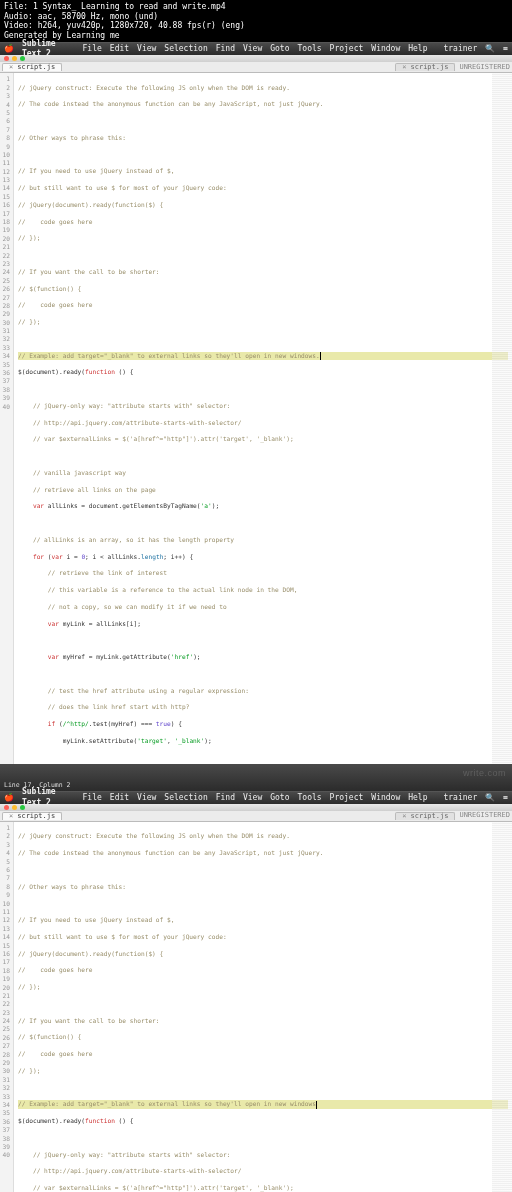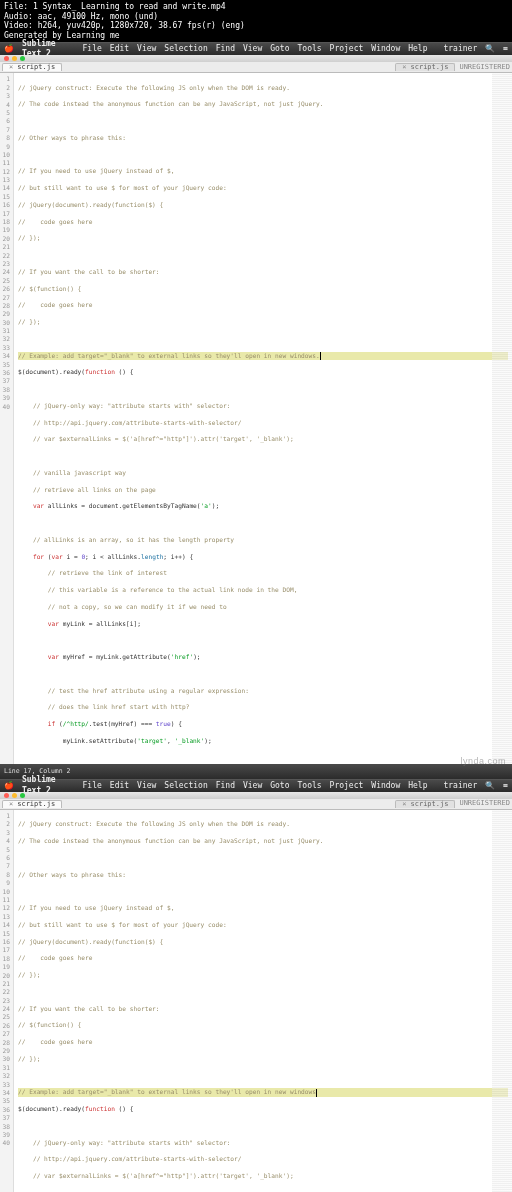--- a/index.html
+++ b/index.html
@@ -116,23 +116,23 @@
     width: 20px;
     background: repeating-linear-gradient(#f5f5f5 0, #f5f5f5 1px, #ddd 1px, #ddd 2px);
     opacity: 0.45;
   }
 
   .status {
     background: linear-gradient(#4a4a4a,#2b2b2b);
     color: #ddd;
     font-size: 6.5px;
     padding: 1px 4px;
-    height: 15px;
-    display: flex;
-    align-items: center;
+    height: 27px;
+    display: flex;
+    align-items: flex-end;
     gap: 10px;
   }
 
   .watermark {
     position: absolute;
     right: 6px;
     bottom: 12px;
     font-family: Arial, sans-serif;
     font-size: 9px;
     color: rgba(120,120,120,0.55);
@@ -144,22 +144,22 @@
     width: 1px; height: 8px;
     background: #000;
     vertical-align: middle;
   }
 </style>
 </head>
 <body>
 
 <div class="file-info">
   <div>File: 1 Syntax_ Learning to read and write.mp4</div>
-  <div>Audio: aac, 49100 Hz, mono (und)</div>
-  <div>Video: h264, yuv420p, 1280x720, 38.67 fps(r) (eng)</div>
+  <div>Audio: aac, 58700 Hz, mono (und)</div>
+  <div>Video: h264, yuv420p, 1280x720, 40.88 fps(r) (eng)</div>
   <div>Generated by Learning me</div>
 </div>
 
 <div class="pane">
   <div class="menubar">
     <span>🍎</span>
     <b>Sublime Text 2</b>
     <span>File</span>
     <span>Edit</span>
     <span>View</span>
@@ -273,21 +273,21 @@
 <div> </div>
 <div><span>        </span><span class="kw">var</span><span> myHref = myLink.getAttribute(</span><span class="str">'href'</span><span>);</span></div>
 <div> </div>
 <div><span class="cm">        // test the href attribute using a regular expression:</span></div>
 <div><span class="cm">        // does the link href start with http?</span></div>
 <div><span>        </span><span class="kw">if</span><span> (</span><span class="str">/^http/</span><span>.test(myHref) === </span><span class="num">true</span><span>) {</span></div>
 <div><span>            myLink.setAttribute(</span><span class="str">'target'</span><span>, </span><span class="str">'_blank'</span><span>);</span></div>
     </div>
     <div class="minimap"></div>
   </div>
-  <div class="watermark">lynda.com</div>
+  <div class="watermark">write.com</div>
   <div class="status">
       <span>Line 17, Column 2</span>
     </div>
 </div>
 
 <div class="pane">
   <div class="menubar">
     <span>🍎</span>
     <b>Sublime Text 2</b>
     <span>File</span>

